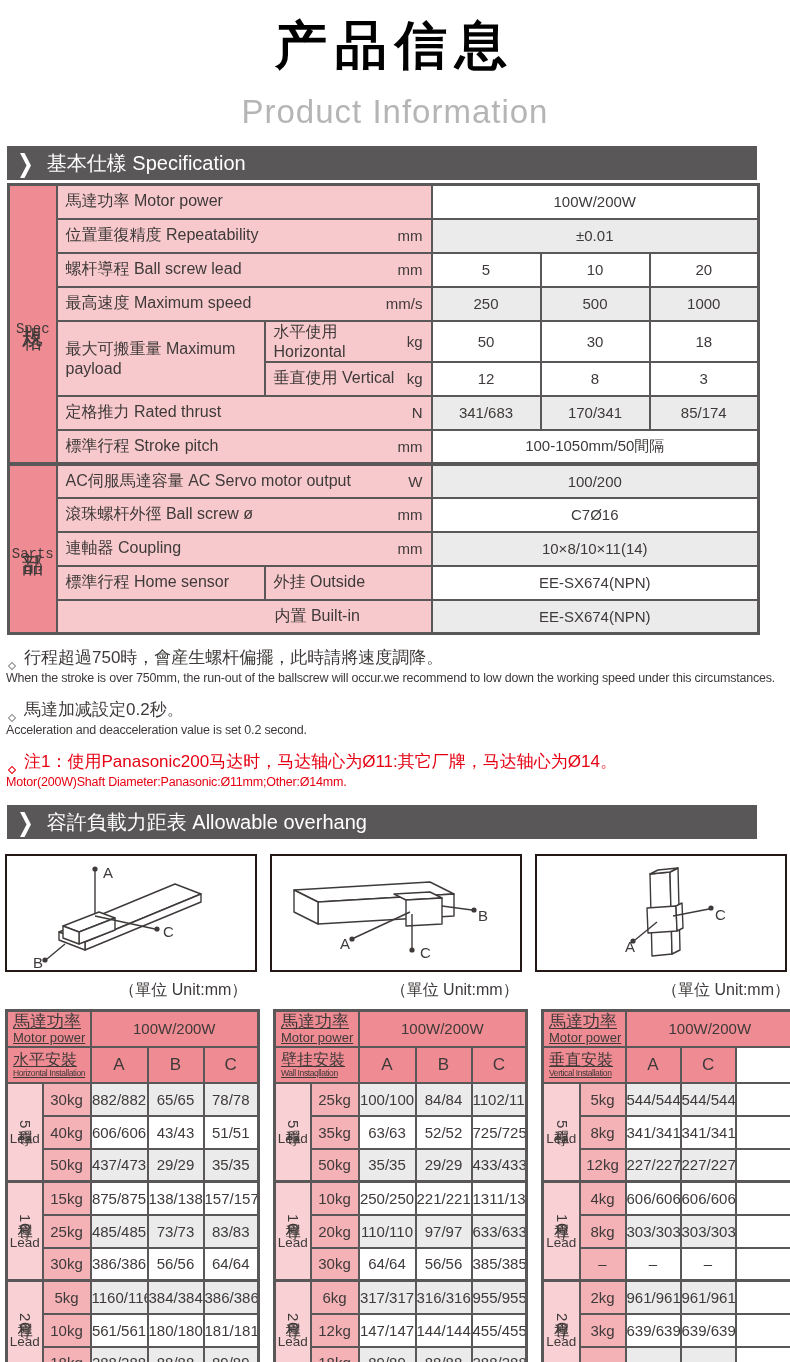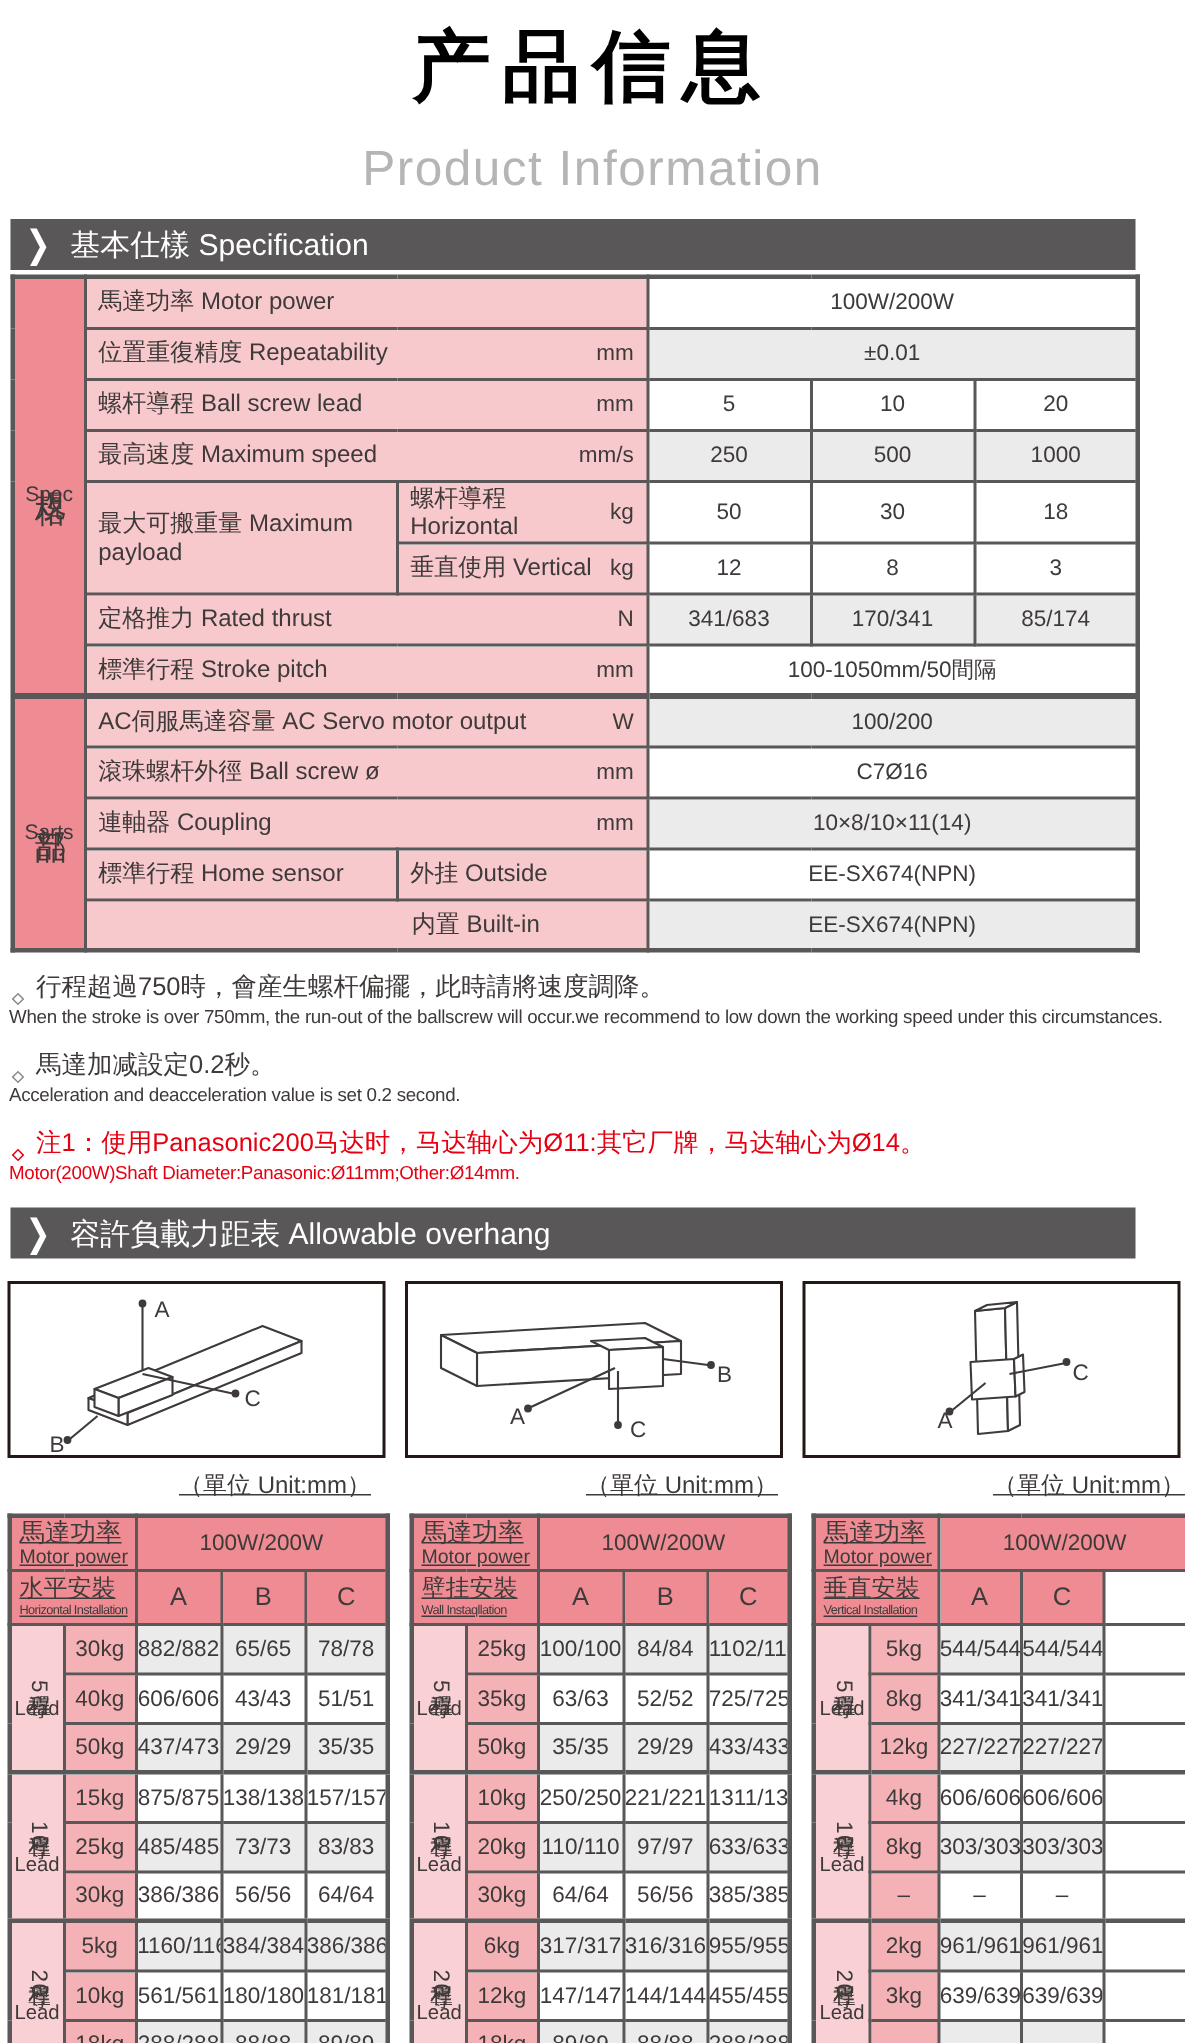--- a/index.html
+++ b/index.html
@@ -20,21 +20,21 @@
             display:flex; align-items:center; font-size:20px; }
   .chev { font-size:20px; font-weight:bold; margin:0 13px 0 10px; transform:scaleY(1.25); }
 
   
   table { border-collapse:collapse; table-layout:fixed; }
   .spec { margin:3px 0 0 7px; width:750px; border:3px solid #595757; }
   .spec td { border:2px solid #595757; height:34px; font-size:16px; overflow:hidden; }
   .spec td.strip { background:#ef8b92; text-align:center; vertical-align:middle; }
   .stripbox { display:flex; flex-direction:column; align-items:center; justify-content:center; gap:3px; }
   .gzh { writing-mode:vertical-rl; text-orientation:upright; font-size:21px; letter-spacing:4px; color:#3e3a39; }
-  .gen { font-size:14px; }
+  .gen { font-size:14px;font-family:Liberation Mono, monospace; }
   .spec td.lab { background:#f8c9cc; padding:0 8px; }
   .fx { display:flex; justify-content:space-between; align-items:center; }
   .unit { font-size:15px; }
   .spec td.v { text-align:center; font-size:15px; padding:0 2px; }
   .w { background:#fff; } .g { background:#ebebeb; }
   tr.div td { border-top:4px solid #595757; }
   .indent { padding-left:217px !important; }
 
   
   .notes { margin:9px 0 0 6px; }
@@ -46,21 +46,21 @@
 
   
   .diagrams { display:flex; gap:13px; margin:15px 0 0 5px; }
   .diag { width:252px; height:118px; border:2px solid #231815; background:#fff; }
   .diag svg { display:block; }
   .dln { stroke:#3e3a39; stroke-width:1.4; fill:#fff; stroke-linejoin:round; }
   .arr { stroke:#3e3a39; stroke-width:1.4; fill:none; }
   .dot { fill:#3e3a39; }
   .dlb { font-size:15px; fill:#3e3a39; font-family:"Liberation Sans",sans-serif; }
 
-  .units { display:flex; gap:29px; margin:6px 0 0 5px;text-decoration:underline; }
+  .units { display:flex; gap:29px; margin:6px 0 0 5px; }
   .unitcell { width:252px; text-align:right; font-size:16px; padding-top:2px; }
 
   
   .ovwrap { display:flex; gap:13px; margin:8px 0 0 5px; }
   .ov { width:252px; border:3px solid #595757; }
   .ov td { border:2px solid #595757; text-align:center; font-size:15px; overflow:hidden; }
   .ov td.h1 { background:#ef8b92; height:36px; }
   .ov td.h2 { background:#ef8b92; height:36px; }
   .lft { text-align:left !important; padding-left:5px;text-decoration:underline; }
   .h1zh { font-size:17px; line-height:18px; } .h1en { font-size:13px; line-height:14px; }
@@ -140,21 +140,21 @@
             </div>
           </td>
       <td class="v g">250</td>
       <td class="v g">500</td>
       <td class="v g">1000</td>
     </tr>
     <tr>
       <td class="lab" rowspan="2"><span>最大可搬重量 Maximum payload</span></td>
       <td class="lab">
             <div class="fx">
-              <span>螺杆導程 Horizontal</span>
+              <span>水平使用 Horizontal</span>
               <span class="unit">kg</span>
             </div>
           </td>
       <td class="v w">50</td>
       <td class="v w">30</td>
       <td class="v w">18</td>
     </tr>
     <tr>
       <td class="lab">
             <div class="fx">

